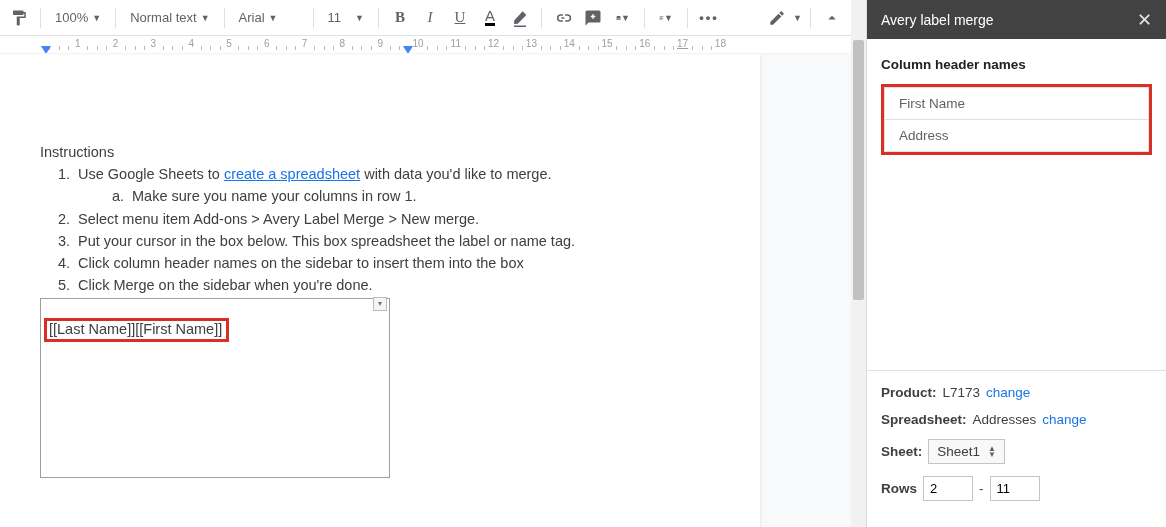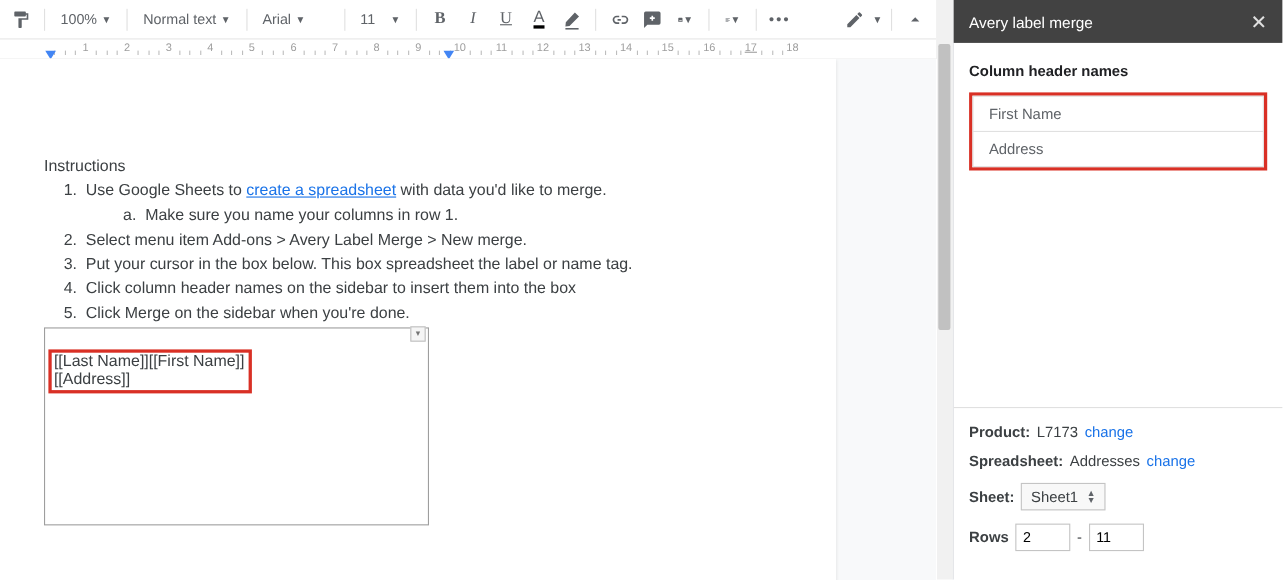--- a/index.html
+++ b/index.html
@@ -286,21 +286,20 @@
           <li>Select menu item Add-ons &gt; Avery Label Merge &gt; New merge.</li>
           <li>Put your cursor in the box below. This box spreadsheet the label or name tag.</li>
           <li>Click column header names on the sidebar to insert them into the box</li>
           <li>Click Merge on the sidebar when you're done.</li>
         </ol>
         <div class="label-box-wrap">
           <div class="label-box">
             <div class="label-box-menu">▾</div>
             <div style="position:absolute;top:3px;left:3px;border:3px solid #d93025;padding:0 4px 2px 2px;margin-top:16px;">
               <div class="label-content">[[Last Name]][[First Name]]</div>
-              <div class="label-content">[[Address]]</div>
             </div>
           </div>
         </div>
       </div>
     </div>
   </div>
 
   <div class="fake-scroll">
     <div class="fake-scroll-thumb" style="top:40px;height:260px;"></div>
   </div>

